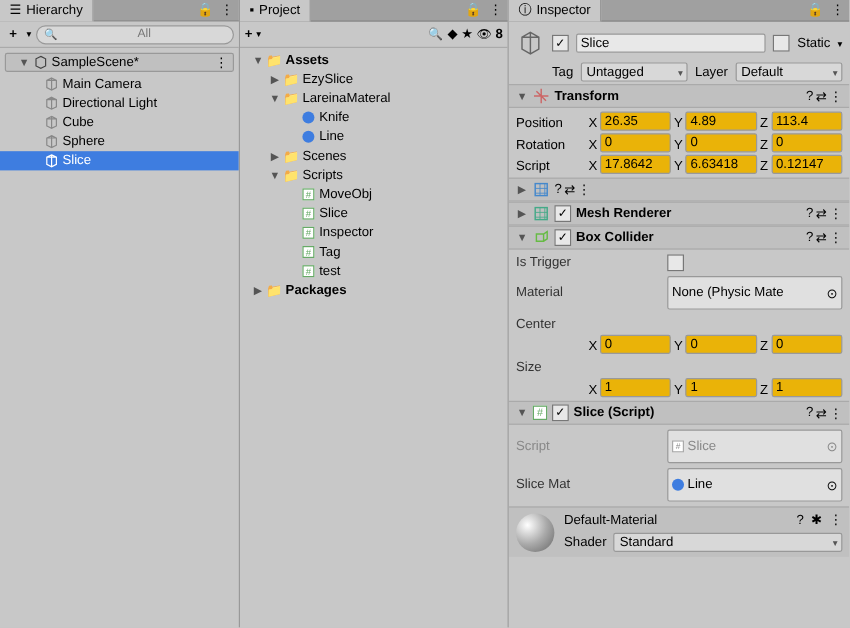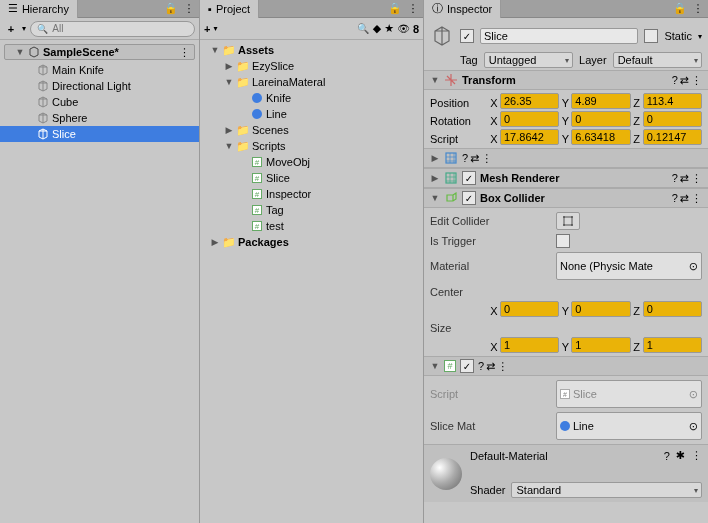--- a/index.html
+++ b/index.html
@@ -5,21 +5,21 @@
 * { box-sizing: border-box; margin: 0; padding: 0; font-family: Arial, sans-serif; font-size: 11px; }
 body { background: #c8c8c8; width: 708px; height: 523px; overflow: hidden; display: flex; }
 .panel { display: flex; flex-direction: column; border-right: 1px solid #999; background: #c8c8c8; }
 .tab-bar { display: flex; align-items: center; height: 18px; background: #a0a0a0; border-bottom: 1px solid #888; }
 .tab { background: #c8c8c8; padding: 2px 8px; display: flex; align-items: center; gap: 4px; border-right: 1px solid #999; height: 18px; }
 .tab-spacer { flex: 1; }
 .tab-controls { display: flex; padding: 0 2px; gap: 2px; }
 .icon-btn { width: 16px; height: 16px; display: flex; align-items: center; justify-content: center; cursor: pointer; }
 .toolbar { display: flex; align-items: center; height: 22px; padding: 2px 4px; gap: 4px; border-bottom: 1px solid #aaa; background: #c8c8c8; }
 .search { flex: 1; background: #d8d8d8; border: 1px solid #999; border-radius: 10px; height: 16px; padding: 0 6px; display: flex; align-items: center; gap: 4px; }
-.search input { border: none; background: transparent; outline: none; width: 100%; font-size: 10px; color: #666; }
+.search input { border: none; background: transparent; outline: none; width: 100%; font-size: 10px; color: #666; text-align: center; }
 .tree { flex: 1; overflow: auto; padding-top: 2px; }
 .tree-row { display: flex; align-items: center; height: 16px; padding: 0 4px; gap: 2px; white-space: nowrap; }
 .tree-row.scene { background: #c0c0c0; border: 1px solid #999; border-radius: 2px; margin: 2px 4px; }
 .tree-row.selected { background: #3e7de0; color: #fff; }
 .arrow { width: 10px; font-size: 9px; color: #555; text-align: center; }
 .norm { width: 10px; }
 .ico { width: 14px; height: 14px; display: flex; align-items: center; justify-content: center; }
 .ind0 { padding-left: 10px; } .ind1 { padding-left: 24px; } .ind2 { padding-left: 38px; }
 .proj-toolbar { display: flex; align-items: center; height: 22px; padding: 2px 4px; gap: 3px; border-bottom: 1px solid #aaa; }
 .proj-toolbar .spacer { flex: 1; }
@@ -70,32 +70,32 @@
     </div>
   </div>
   <div class="tree">
     <div class="tree-row scene ind0">
       <span class="arrow">▼</span>
       <span class="ico">
           <svg width="12" height="12">
             <path d="M6 1 L10 3 L10 9 L6 11 L2 9 L2 3 Z" fill="none" stroke="#444" stroke-width="1"></path>
           </svg>
         </span>
-      <span style="font-weight:bold">SampleScene*</span>
+      <span style="font-weight:normal">SampleScene*</span>
       <span style="flex:1"></span>
       <span>⋮</span>
     </div>
     <div class="tree-row ind1">
         <span class="norm"></span>
         <span class="ico">
           <svg width="12" height="12">
             <path d="M6 1 L10 3 L10 9 L6 11 L2 9 L2 3 Z M6 1 L6 11 M2 3 L10 3" fill="none" stroke="#888" stroke-width="1"></path>
           </svg>
         </span>
-        <span>Main Knife</span>
+        <span>Main Camera</span>
       </div>
     <div class="tree-row ind1">
         <span class="norm"></span>
         <span class="ico">
           <svg width="12" height="12">
             <path d="M6 1 L10 3 L10 9 L6 11 L2 9 L2 3 Z M6 1 L6 11 M2 3 L10 3" fill="none" stroke="#888" stroke-width="1"></path>
           </svg>
         </span>
         <span>Directional Light</span>
       </div>
@@ -378,32 +378,20 @@
       <span class="cb checked"></span>
       <span class="title">Box Collider</span>
       <div class="comp-controls">
           <span>?</span>
           <span>⇄</span>
           <span>⋮</span>
         </div>
     </div>
     <div class="comp-body">
       <div class="insp-row">
-          <span class="insp-label" style="width:120px">Edit Collider</span>
-          <div class="btn-sm">
-            <svg width="14" height="14">
-              <rect x="3" y="3" width="8" height="8" fill="none" stroke="#555"></rect>
-              <circle cx="3" cy="3" r="1" fill="#555"></circle>
-              <circle cx="11" cy="3" r="1" fill="#555"></circle>
-              <circle cx="3" cy="11" r="1" fill="#555"></circle>
-              <circle cx="11" cy="11" r="1" fill="#555"></circle>
-            </svg>
-          </div>
-        </div>
-      <div class="insp-row">
           <span class="insp-label" style="width:120px">Is Trigger</span>
           <span class="cb"></span>
         </div>
       <div class="insp-row">
           <span class="insp-label" style="width:120px">Material</span>
           <div class="objfield">
             <span>None (Physic Mate</span>
             <span class="dot">⊙</span>
           </div>
         </div>
@@ -444,20 +432,21 @@
           </div>
         </div>
     </div>
 
     <div class="comp-header">
       <span class="arrow">▼</span>
       <span>
           <span style="width:12px;height:12px;background:#fff;border:1px solid #6a6;color:#6a6;font-size:9px;display:flex;align-items:center;justify-content:center">#</span>
         </span>
       <span class="cb checked"></span>
+      <span class="title">Slice (Script)</span>
       <div class="comp-controls">
           <span>?</span>
           <span>⇄</span>
           <span>⋮</span>
         </div>
     </div>
     <div class="comp-body">
       <div class="insp-row">
           <span class="insp-label" style="width:120px;color:#888">Script</span>
           <div class="objfield" style="color:#888">
@@ -479,21 +468,21 @@
     <div class="mat-row">
       <div class="mat-sphere"></div>
       <div style="flex:1">
         <div style="display:flex;align-items:center;gap:6px">
           <span style="font-weight:normal">Default-Material</span>
           <span style="flex:1"></span>
           <span>?</span>
           <span>✱</span>
           <span>⋮</span>
         </div>
-        <div style="display:flex;align-items:center;gap:6px;margin-top:20px">
+        <div style="display:flex;align-items:center;gap:6px;margin-top:4px">
           <span>Shader</span>
           <div class="dropdown" style="flex:1">
               <span>Standard</span>
             </div>
         </div>
       </div>
     </div>
 
   </div>
 </div>

